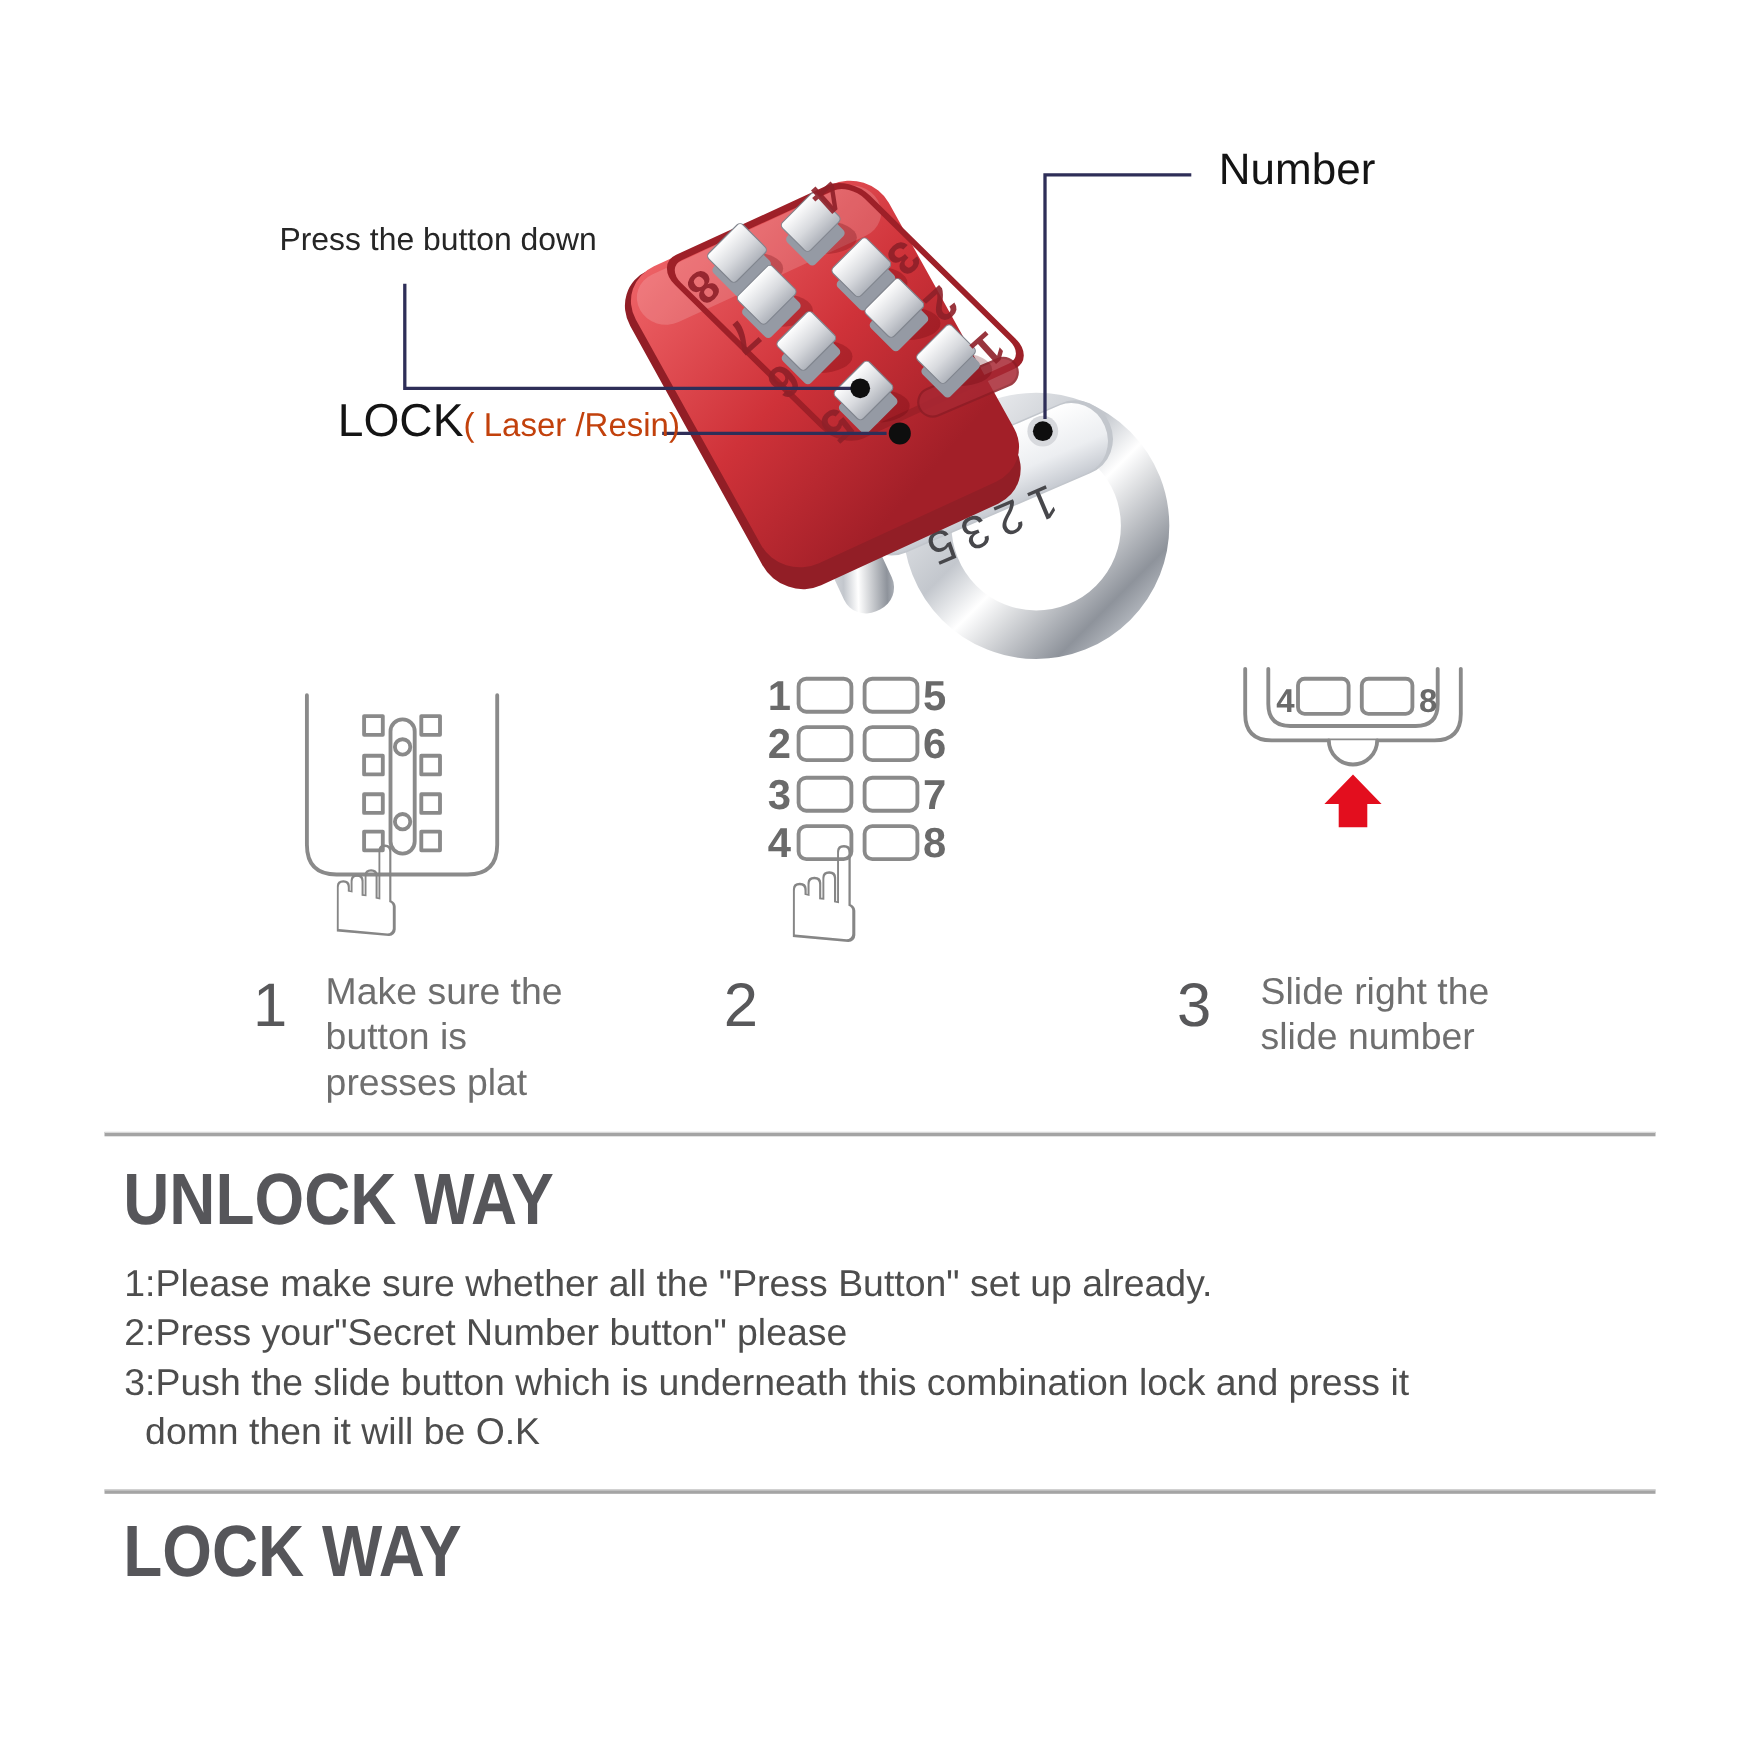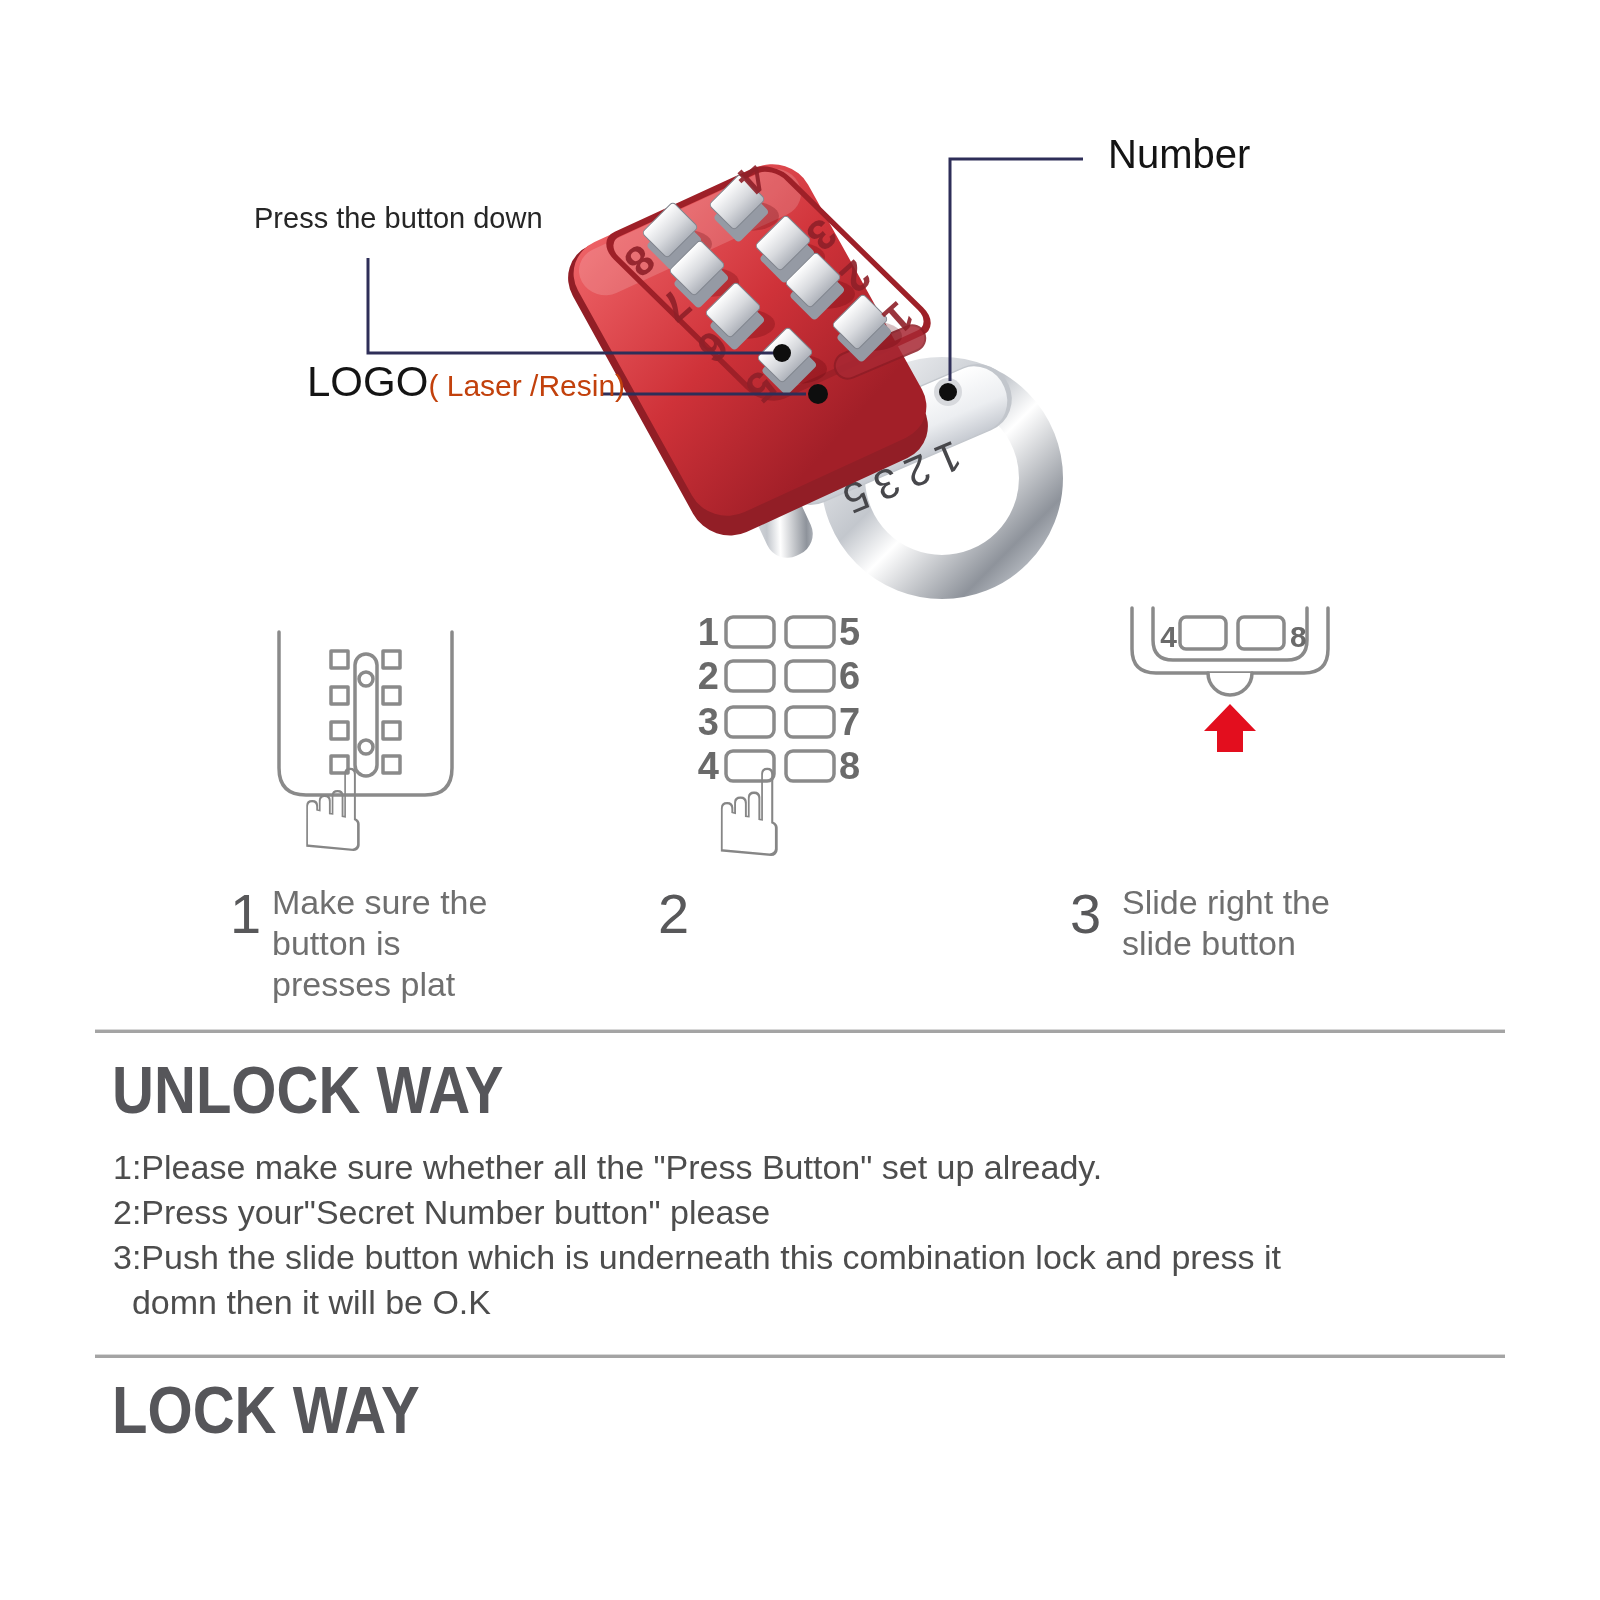--- a/index.html
+++ b/index.html
@@ -11,21 +11,21 @@
   
   .callout{color:#1d1d1d;white-space:nowrap;}
   #press-label{left:254px;top:202px;font-size:29px;color:#262626;text-align:center;}
   #number-label{left:1108px;top:132px;font-size:40px;color:#141414;}
   #logo-label{left:307px;top:358px;}
   .logo-main{font-size:42px;color:#141414;letter-spacing:0px;}
   .logo-sub{font-size:30px;color:#c2410c;}
 
   
   .step-num{font-size:56px;color:#58585a;line-height:1;}
-  .step-lines{font-size:34px;color:#6f6f6f;line-height:41px;white-space:pre-line;}
+  .step-lines{font-size:34px;color:#6f6f6f;line-height:41px;white-space:pre-line;margin-left:24px;}
   #step1-num{left:230px;top:886px;}   #step1-lines{left:272px;top:882px;}
   #step2-num{left:658px;top:886px;}   #step2-lines{left:710px;top:882px;}
   #step3-num{left:1070px;top:886px;}  #step3-lines{left:1122px;top:882px;}
 
   
   .divider{left:95px;width:1410px;height:3px;background:#a4a4a4;border-top:1px solid #d8d8d8;}
   #divider-1{top:1029px;}
   #divider-2{top:1354px;}
 
   
@@ -234,32 +234,32 @@
       <rect class="dstroke" x="1180" y="617" width="46" height="32" rx="6"></rect>
       <rect class="dstroke" x="1238" y="617" width="46" height="32" rx="6"></rect>
       <text class="dlabel-sm" x="1290" y="647">8</text>
       <path class="dstroke-fill" d="M 1208,673 A 22,22 0 0,0 1252,673"></path>
       <polygon points="1230,704 1204,731 1217,731 1217,752 1243,752 1243,731 1256,731" fill="#e30e1e"></polygon>
     </g>
   </svg>
 
   <div class="abs callout" id="press-label">Press the button down</div>
   <div class="abs callout" id="logo-label">
-    <span class="logo-main">LOGO</span><span class="logo-sub">( Laser /Resin)</span>
+    <span class="logo-main">LOCK</span><span class="logo-sub">( Laser /Resin)</span>
   </div>
   <div class="abs callout" id="number-label">Number</div>
 
   <div class="abs step-num" id="step1-num">1</div>
   <div class="abs step-lines" id="step1-lines">Make sure the
 button is
 presses plat</div>
   <div class="abs step-num" id="step2-num">2</div>
   <div class="abs step-num" id="step3-num">3</div>
   <div class="abs step-lines" id="step3-lines">Slide right the
-slide button</div>
+slide number</div>
 
   <div class="abs divider" id="divider-1"></div>
   <div class="abs section-title" id="unlock-title">UNLOCK WAY</div>
   <div class="abs section-body" id="unlock-body">1:Please make sure whether all the "Press Button" set up already.
 2:Press your"Secret Number button" please
 3:Push the slide button which is underneath this combination lock and press it
   domn then it will be O.K</div>
 
   <div class="abs divider" id="divider-2"></div>
   <div class="abs section-title" id="lock-title">LOCK WAY</div>

